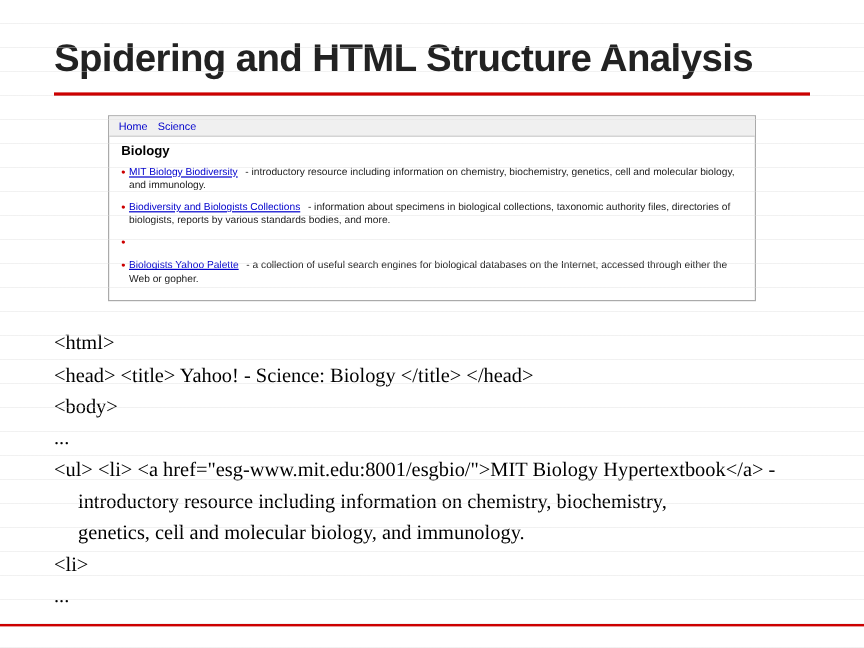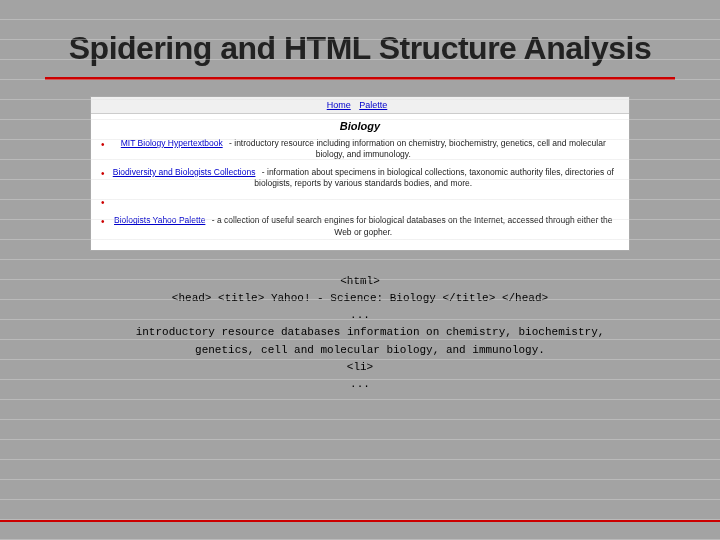--- a/index.html
+++ b/index.html
@@ -8,28 +8,27 @@
       font-family: Arial, Helvetica, sans-serif;
       background: #e8e8e8;
       width: 720px;
       height: 540px;
       overflow: hidden;
       display: flex;
       flex-direction: column;
     }
 
     .slide {
-      background: #a3a3a3;
+      background: #ffffff;
       width: 720px;
       height: 540px;
       position: relative;
       padding: 30px 45px 20px 45px;
       display: flex;
       flex-direction: column;
-      text-align: center;
     }
 
     .slide-title {
       font-size: 32px;
       font-weight: bold;
       color: #222;
       margin-bottom: 10px;
       letter-spacing: -0.5px;
     }
 
@@ -52,34 +51,32 @@
 
     .browser-nav {
       background: #f0f0f0;
       border-bottom: 1px solid #ccc;
       padding: 3px 8px;
       font-size: 9px;
     }
 
     .browser-nav a {
       color: #0000cc;
-      text-decoration: underline;
       margin-right: 6px;
     }
 
     .browser-content {
       padding: 6px 10px;
     }
 
     .browser-page-title {
       font-weight: bold;
       font-size: 11px;
       margin-bottom: 6px;
       color: #000;
-      font-style: italic;
     }
 
     .browser-list {
       list-style: none;
       padding: 0;
       margin: 0;
     }
 
     .browser-list li {
       margin-bottom: 6px;
@@ -100,22 +97,22 @@
 
     .browser-list li a {
       color: #0000cc;
       text-decoration: underline;
       margin-right: 4px;
       flex-shrink: 0;
     }
 
     
     .code-section {
-      font-family: Liberation Mono, monospace;
-      font-size: 11px;
+      font-family: Liberation Serif, serif;
+      font-size: 17px;
       color: #000;
       line-height: 1.55;
       margin-top: 4px;
     }
 
     .code-section .indent {
       margin-left: 20px;
     }
 
     .bottom-line {
@@ -147,29 +144,29 @@
 
 <div class="slide">
   <div class="bg-lines"></div>
 
   <h1 class="slide-title">Spidering and HTML Structure Analysis</h1>
   <div class="title-underline"></div>
 
   <div class="browser-box">
     <div class="browser-nav">
       <a>Home</a>
-      <a>Palette</a>
+      <a>Science</a>
     </div>
     <div class="browser-content">
       <div class="browser-page-title">Biology</div>
       <ul class="browser-list">
         <li>
           <span class="bullet">•</span>
           <span>
-            <a>MIT Biology Hypertextbook</a>
+            <a>MIT Biology Biodiversity</a>
             <span>- introductory resource including information on chemistry, biochemistry, genetics, cell and molecular biology, and immunology.</span>
           </span>
         </li>
         <li>
           <span class="bullet">•</span>
           <span>
             <a>Biodiversity and Biologists Collections</a>
             <span>- information about specimens in biological collections, taxonomic authority files, directories of biologists, reports by various standards bodies, and more.</span>
           </span>
         </li>
@@ -183,21 +180,23 @@
             <span>- a collection of useful search engines for biological databases on the Internet, accessed through either the Web or gopher.</span>
           </span>
         </li>
       </ul>
     </div>
   </div>
 
   <div class="code-section">
     <div>&lt;html&gt;</div>
     <div>&lt;head&gt; &lt;title&gt; Yahoo! - Science: Biology &lt;/title&gt; &lt;/head&gt;</div>
+    <div>&lt;body&gt;</div>
     <div>...</div>
-    <div class="indent">     introductory resource databases information on chemistry, biochemistry,</div>
+    <div>&lt;ul&gt; &lt;li&gt; &lt;a href="esg-www.mit.edu:8001/esgbio/"&gt;MIT Biology Hypertextbook&lt;/a&gt; -</div>
+    <div class="indent">     introductory resource including information on chemistry, biochemistry,</div>
     <div class="indent">     genetics, cell and molecular biology, and immunology.</div>
     <div>&lt;li&gt;</div>
     <div>...</div>
   </div>
 
   <div class="bottom-line"></div>
 </div>
 
 </body></html>

